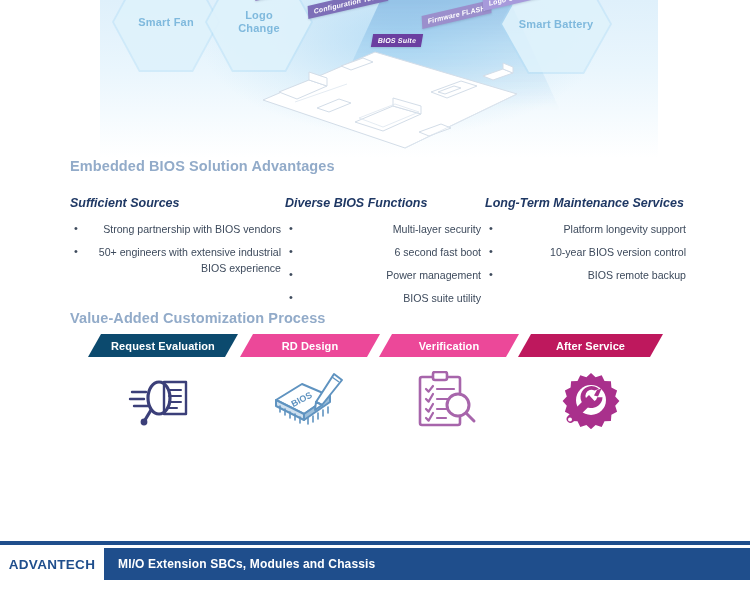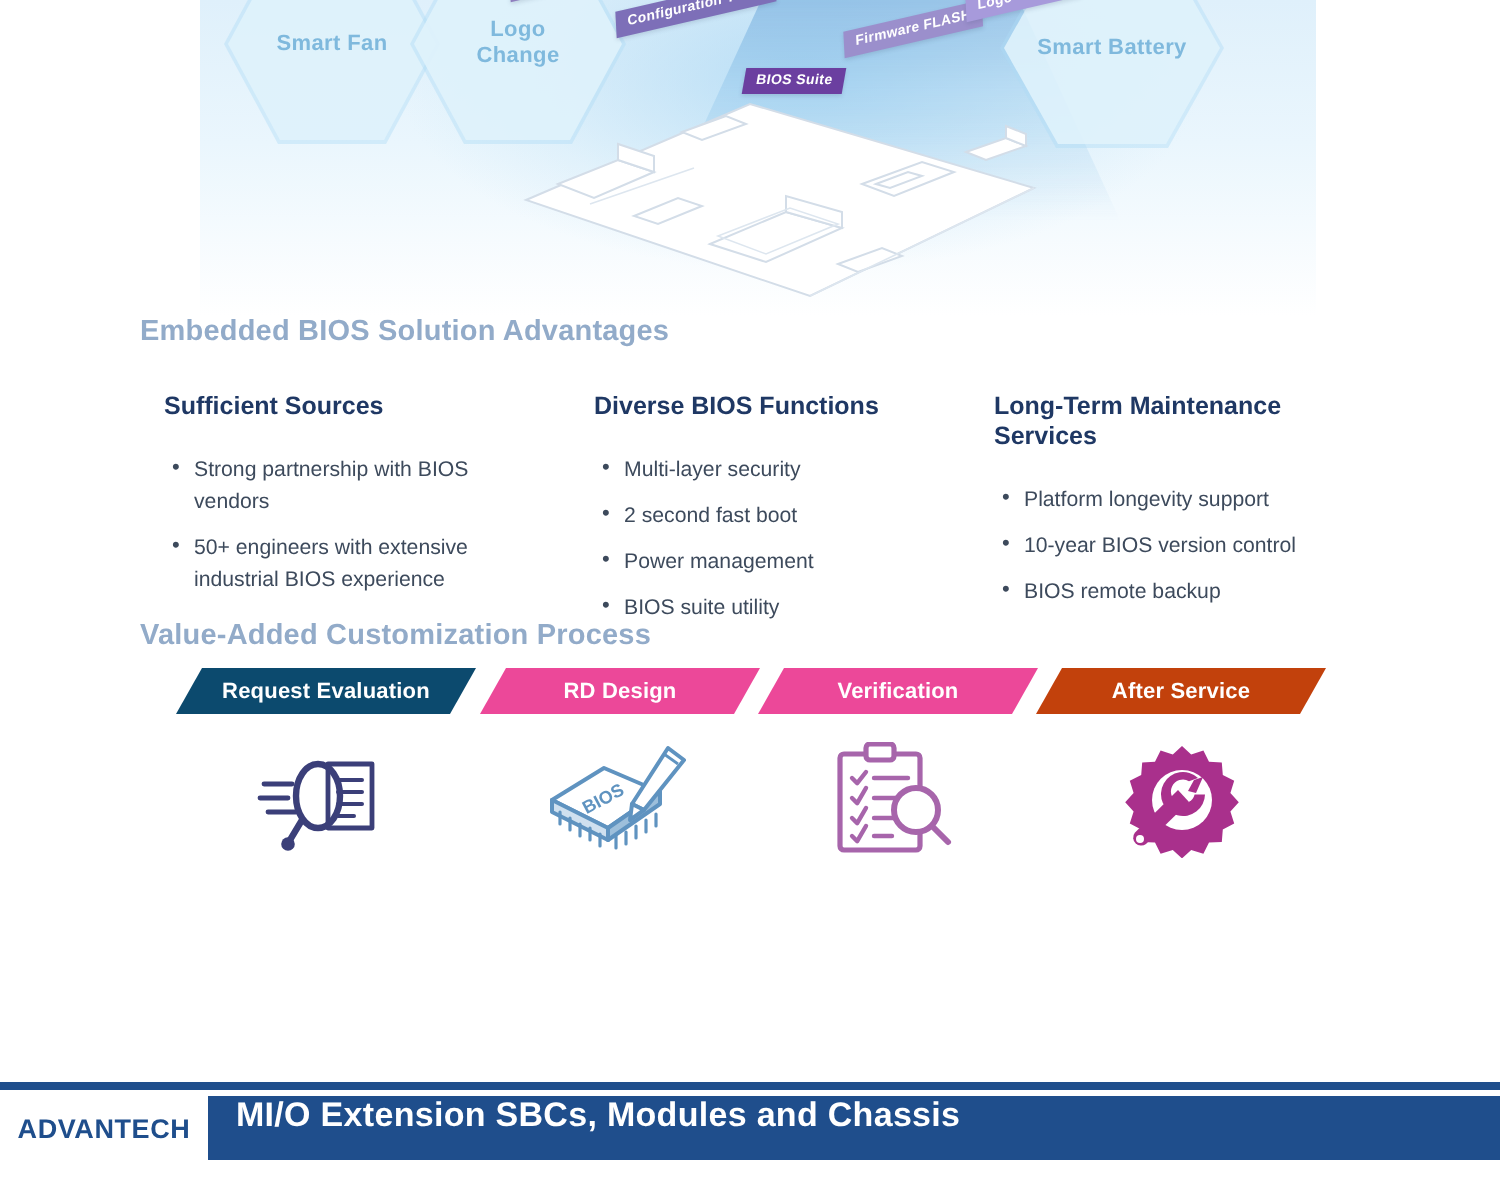--- a/index.html
+++ b/index.html
@@ -81,25 +81,26 @@
   #advantages-heading { left:70px; top:158px; }
   #process-heading    { left:70px; top:310px; }
 
   
   .cols { position:absolute; left:70px; top:196px; width:620px; display:flex; gap:0; }
   .col { font-size:11px; }
   .col-1 { width:215px; }
   .col-2 { width:200px; }
   .col-3 { width:205px; }
   .col h3 {
-    margin:0 0 10px 12px;
+    margin:0 0 10px 0;
     font-size:12.5px; font-weight:700; color:#1f3864;
     line-height:1.18;
-  }
-  .col ul { list-style:none; margin:16px; padding:0; }
+    font-style:italic;
+  }
+  .col ul { list-style:none; margin:4px; padding:0;text-align:right; }
   .col li {
     position:relative;
     padding-left:11px;
     margin-bottom:7px;
     color:#3d4a5c;
     font-size:10.6px;
     line-height:1.52;
   }
   .col li::before{
     content:"\2022";
@@ -126,21 +127,21 @@
   .chev-tab {
     position:absolute; top:0; height:23px;
     display:flex; align-items:center; justify-content:center;
     color:#ffffff; font-size:11px; font-weight:700;
     clip-path:polygon(13px 0, 100% 0, calc(100% - 13px) 100%, 0 100%);
     letter-spacing:.1px;
   }
   .tab1 { left:18px;  width:150px; background:#0c4a6e; }
   .tab2 { left:170px; width:140px; background:#ec4899; }
   .tab3 { left:309px; width:140px; background:#ec4899; }
-  .tab4 { left:448px; width:145px; background:#c2410c; }
+  .tab4 { left:448px; width:145px; background:#be185d; }
 
   .chev-icon {
     position:absolute; top:32px; height:68px;
     display:flex; align-items:center; justify-content:center;
   }
   .ic1 { left:18px;  width:150px; }
   .ic2 { left:170px; width:140px; }
   .ic3 { left:309px; width:140px; }
   .ic4 { left:448px; width:145px; }
   .chev-icon svg { display:block; }
@@ -157,22 +158,22 @@
   .footer-logo {
     width:104px; background:#ffffff;
     display:flex; align-items:center; justify-content:center;
   }
   .logo-text {
     font-size:13.5px; font-weight:700; color:#1f4e8c;
     letter-spacing:.3px; font-family:"Liberation Sans", sans-serif;
   }
   .footer-bar {
     flex:1; background:#1f4e8c;
-    display:flex; 
-    color:#ffffff; font-size:17px; font-weight:700;
+    display:flex; align-items:center;
+    color:#ffffff; font-size:12px; font-weight:700;
     padding-left:14px; letter-spacing:.15px;
   }
 </style>
 </head>
 <body>
 
 <div class="hero">
   <div class="hero-bg"></div>
   <div class="hero-glow"></div>
 
@@ -227,21 +228,21 @@
     <ul>
       <li>Strong partnership with BIOS vendors</li>
       <li>50+ engineers with extensive industrial BIOS experience</li>
     </ul>
   </div>
 
   <div class="col col-2">
     <h3>Diverse BIOS Functions</h3>
     <ul>
       <li>Multi-layer security</li>
-      <li>2 second fast boot</li>
+      <li>6 second fast boot</li>
       <li>Power management</li>
       <li>BIOS suite utility</li>
     </ul>
   </div>
 
   <div class="col col-3">
     <h3>Long-Term Maintenance Services</h3>
     <ul>
       <li>Platform longevity support</li>
       <li>10-year BIOS version control</li>

